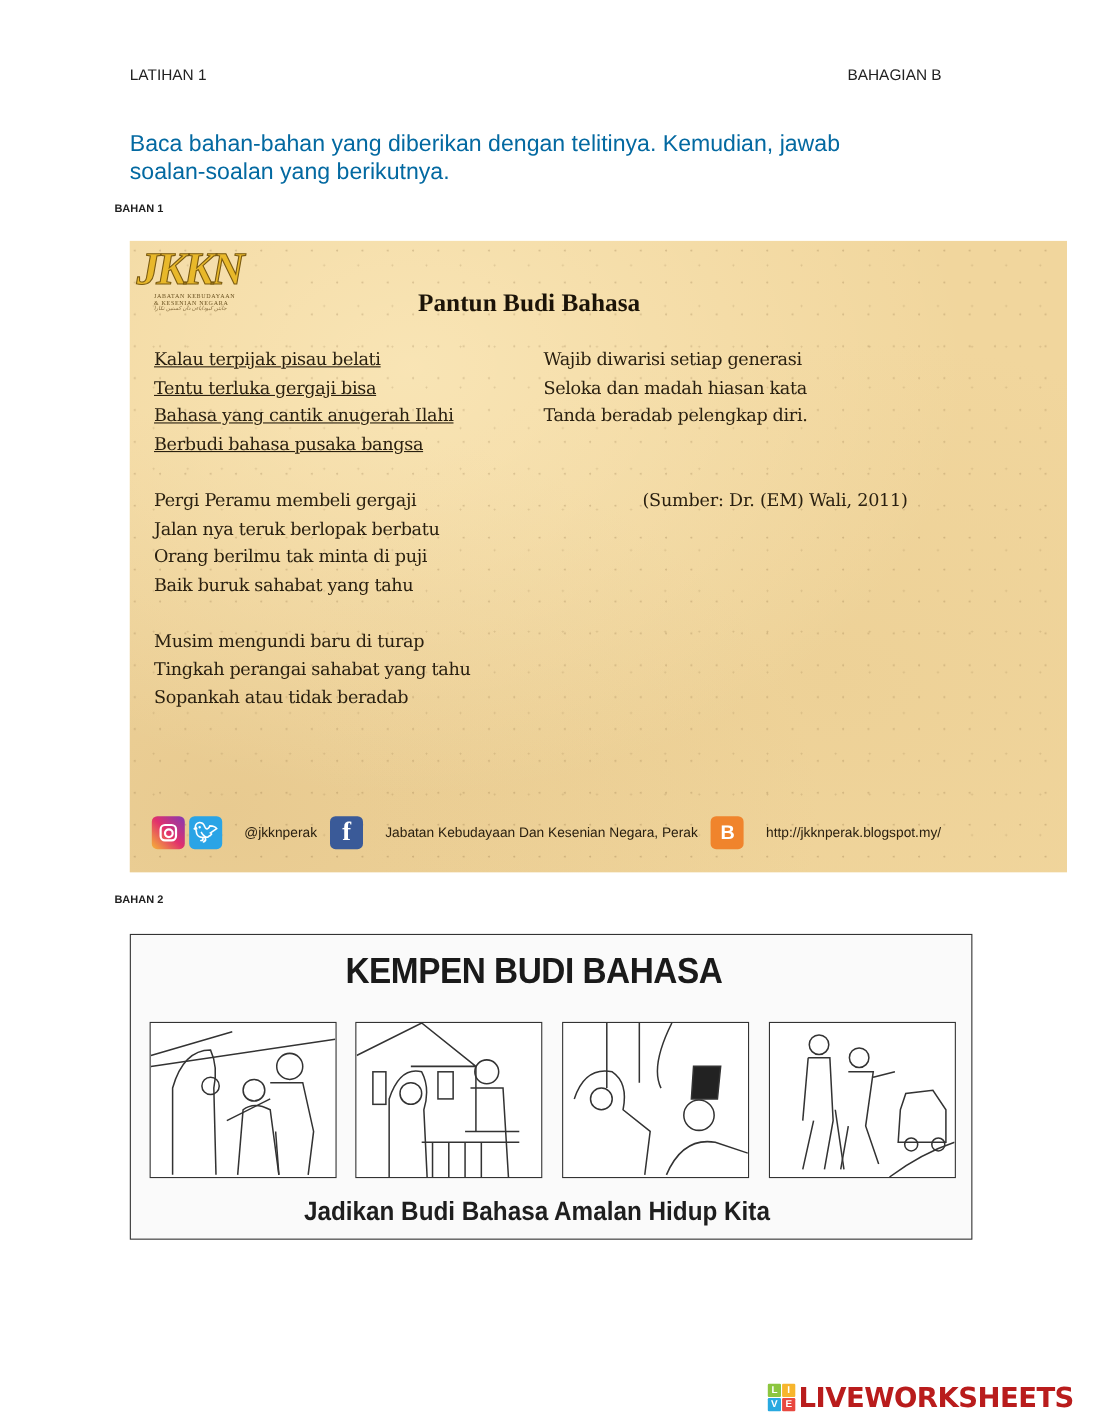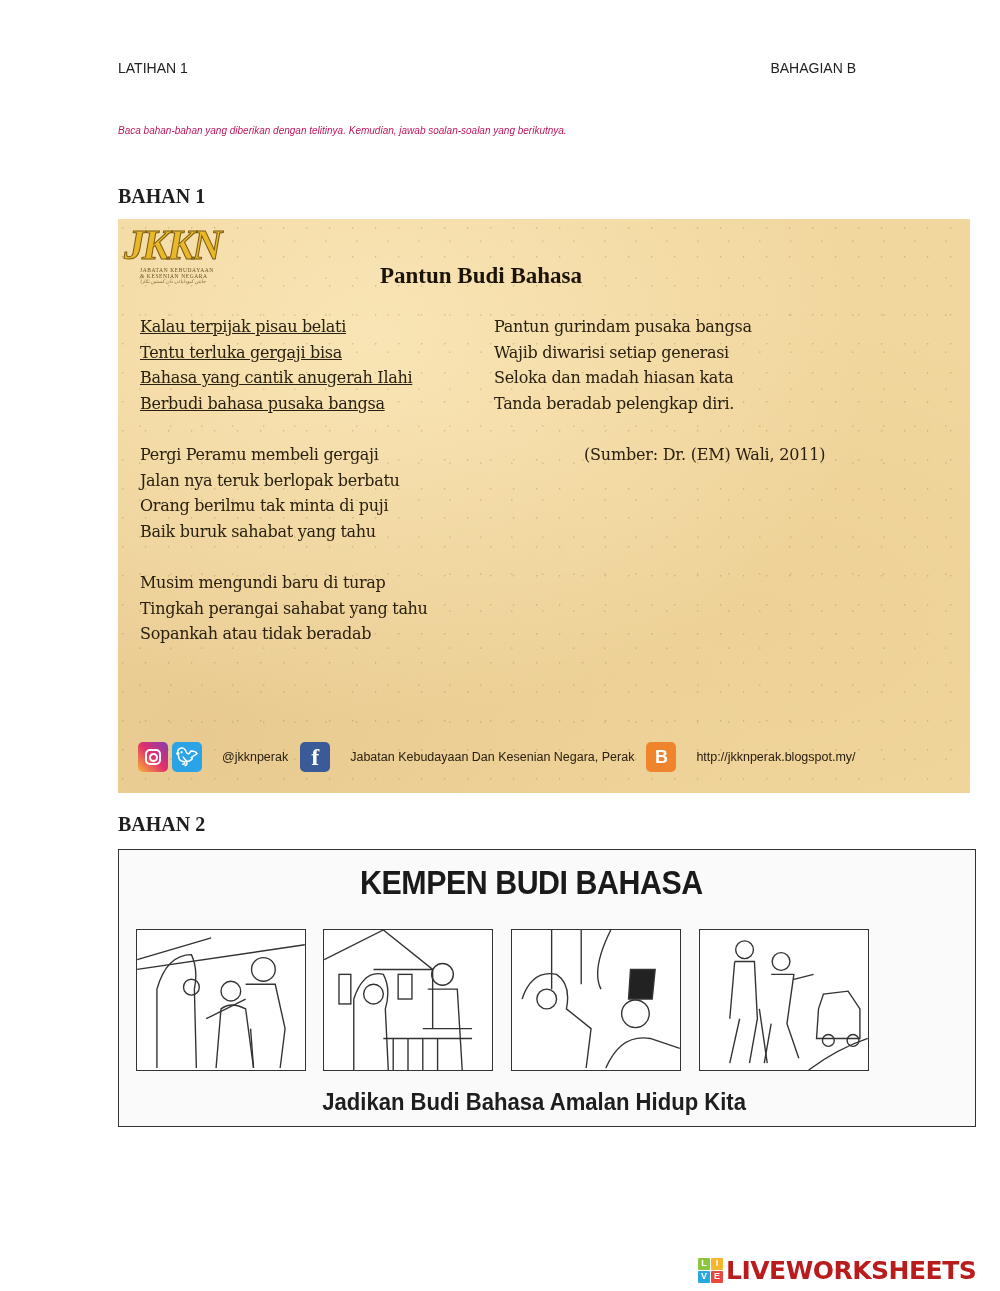--- a/index.html
+++ b/index.html
@@ -3,22 +3,22 @@
 <meta charset="utf-8">
 <style>
   * { box-sizing: border-box; margin: 0; padding: 0; }
   html, body { width: 1000px; height: 1291px; background: #ffffff; overflow: hidden; }
   body { position: relative; font-family: "Liberation Sans", sans-serif; color: #1a1a1a; }
 
   .hdr { position: absolute; top: 60px; font-size: 14px; color: #222; }
   .hdr.left { left: 118px; }
   .hdr.right { right: 144px; }
 
-  .instr { position: absolute; left: 118px; top: 118px; width: 720px; font-size: 10px; line-height: 26px; color: #be185d; font-style: italic; }
-  .bahan-label { position: absolute; left: 118px; font-size: 20px; font-weight: bold; color: #1e1e1e; font-family: Liberation Serif, serif; }
+  .instr { position: absolute; left: 118px; top: 118px; width: 720px; font-size: 21px; line-height: 26px; color: #0369a1; }
+  .bahan-label { position: absolute; left: 104px; font-size: 10px; font-weight: bold; color: #1e1e1e; }
 
   
   .poster { position: absolute; left: 118px; top: 219px; width: 852px; height: 574px;
     background:
       radial-gradient(ellipse at 30% 20%, rgba(255,240,200,0.55), rgba(255,240,200,0) 60%),
       radial-gradient(ellipse at 75% 70%, rgba(230,200,140,0.35), rgba(230,200,140,0) 55%),
       radial-gradient(ellipse at 10% 90%, rgba(215,180,120,0.35), rgba(215,180,120,0) 50%),
       #f1d69d;
     overflow: hidden; }
   .poster .grain { position: absolute; inset: 0;
@@ -41,21 +41,21 @@
   .sicon { width: 30px; height: 30px; border-radius: 5px; display: inline-flex; align-items: center; justify-content: center; color: #fff; font-weight: bold; font-size: 20px; }
   .ig { background: linear-gradient(45deg, #f6b436 0%, #e1306c 50%, #833ab4 100%); }
   .ig span { width: 16px; height: 16px; border: 2.5px solid #fff; border-radius: 5px; display: block; position: relative; }
   .ig span::after { content: ""; position: absolute; width: 5px; height: 5px; border: 2px solid #fff; border-radius: 50%; left: 2px; top: 2px; }
   .tw { background: #2aa4e6; margin-left: 4px; font-size: 18px; }
   .fb { background: #3a5a98; font-family: "Liberation Serif", serif; font-size: 24px; }
   .bl { background: #f0842c; font-size: 18px; }
   .social .txt { margin: 0 12px 0 20px; }
 
   
-  .kempen { position: absolute; left: 118px; top: 849px; width: 858px; height: 278px; border: 1.5px solid #333; background: #fafafa; overflow: hidden; }
+  .kempen { position: absolute; left: 118px; top: 849px; width: 766px; height: 278px; border: 1.5px solid #333; background: #fafafa; overflow: hidden; }
   .kempen-title { position: absolute; left: 0; width: 100%; top: 14px; text-align: center; font-family: "Liberation Sans", sans-serif; font-weight: bold; font-size: 33px; letter-spacing: -0.5px; color: #1a1a1a; transform: scaleX(0.92); padding-right: 34px; }
   .panel { position: absolute; top: 79px; width: 170px; height: 142px; border: 1.5px solid #333; background: #fff; overflow: hidden; }
   .panel svg { width: 100%; height: 100%; }
   .slogan { position: absolute; left: 0; width: 100%; top: 238px; text-align: center; font-family: "Liberation Sans", sans-serif; font-weight: bold; font-size: 24px; color: #1e1e1e; transform: scaleX(0.92); padding-right: 28px; }
 
   .lw { position: absolute; left: 698px; top: 1256px; height: 28px; display: flex; align-items: center; }
   .lw-grid { display: grid; grid-template-columns: 12px 12px; grid-template-rows: 12px 12px; gap: 1px; margin-right: 3px; }
   .lw-grid span { font-size: 9px; font-weight: bold; color: #fff; display: flex; align-items: center; justify-content: center; line-height: 1; border-radius: 1px; }
   .lw-text { font-family: "DejaVu Sans", sans-serif; font-weight: bold; font-size: 25px; color: #b91c1c; letter-spacing: -0.5px; }
 </style>
@@ -80,21 +80,20 @@
 
   <div class="poem-title">Pantun Budi Bahasa</div>
 
   <div class="stanza" style="left:22px; top:95px;text-decoration:underline;">
     <div>Kalau terpijak pisau belati</div>
     <div>Tentu terluka gergaji bisa</div>
     <div>Bahasa yang cantik anugerah Ilahi</div>
     <div>Berbudi bahasa pusaka bangsa</div>
   </div>
   <div class="stanza" style="left:376px; top:95px;">
-    <div>Pantun gurindam pusaka bangsa</div>
     <div>Wajib diwarisi setiap generasi</div>
     <div>Seloka dan madah hiasan kata</div>
     <div>Tanda beradab pelengkap diri.</div>
   </div>
   <div class="stanza" style="left:22px; top:223px;">
     <div>Pergi Peramu membeli gergaji</div>
     <div>Jalan nya teruk berlopak berbatu</div>
     <div>Orang berilmu tak minta di puji</div>
     <div>Baik buruk sahabat yang tahu</div>
   </div>

